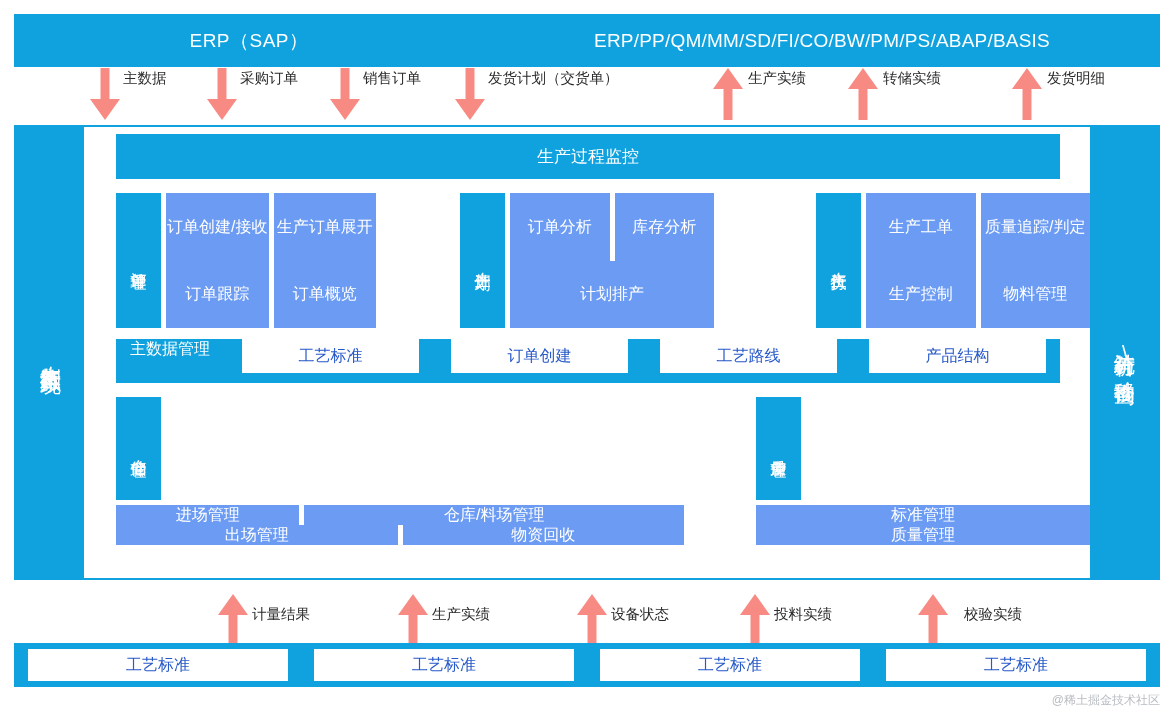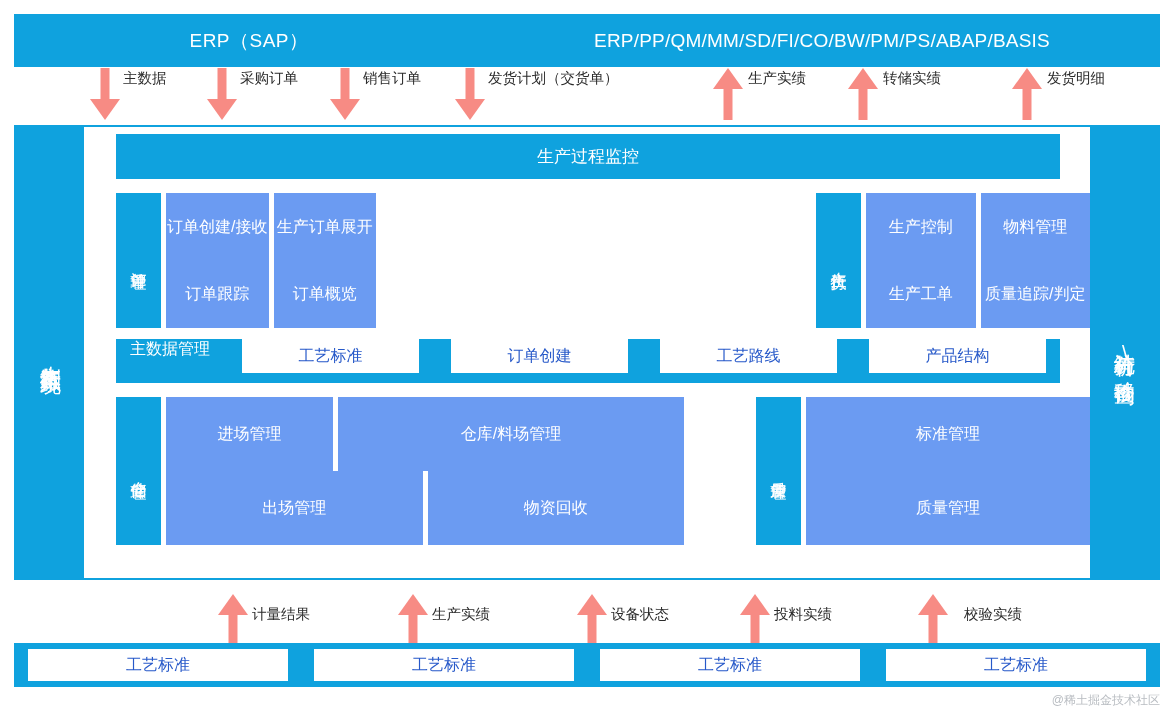--- a/index.html
+++ b/index.html
@@ -103,21 +103,21 @@
     padding: 0 14px; gap: 32px;
   }
   .row2 .md-title { color: #fff; font-size: 16px; white-space: nowrap; }
   .row2 .md-box {
     flex: 1; height: 34px; background: #fff; color: #2759c9;
     display: flex; align-items: center; justify-content: center; font-size: 16px;
   }
 
   
   .row3 { position: absolute; left: 14px; top: 270px; right: 12px; height: 148px; }
-  .row3 .grp { height: 100%; }
+  .row3 .grp { height: 100%; flex-direction: column; }
   .row3 .grp .head-col { width: 45px; }
   .row3 .cells .r > div { font-size: 16px; }
 
   
   .bottom-band {
     position: absolute; left: 14px; top: 643px;
     width: 1146px; height: 44px; background: #0fa2de;
     display: flex; align-items: center; gap: 26px; padding: 0 14px;
   }
   .bottom-band .ps-box {
@@ -194,30 +194,42 @@
               <div class="r">
                 <div class="tile mid">订单创建/接收</div>
                 <div class="tile mid">生产订单展开</div>
               </div>
               <div class="r">
                 <div class="tile mid">订单跟踪</div>
                 <div class="tile mid">订单概览</div>
               </div>
             </div>
           </div>
+          <div class="grp" style="left: 344px; width: 254px;">
+            <div class="head-col tile sky vlabel">生产计划</div>
+            <div class="cells">
+              <div class="r">
+                <div class="tile mid">订单分析</div>
+                <div class="tile mid">库存分析</div>
+              </div>
+              <div class="r">
+                <div class="tile mid">计划排产</div>
+              </div>
+            </div>
+          </div>
           <div class="grp" style="left: 700px; width: 274px;">
             <div class="head-col tile sky vlabel">生产执行</div>
             <div class="cells">
               <div class="r">
+                <div class="tile mid">生产工单</div>
+                <div class="tile mid">质量追踪/判定</div>
+              </div>
+              <div class="r">
                 <div class="tile mid">生产控制</div>
                 <div class="tile mid">物料管理</div>
-              </div>
-              <div class="r">
-                <div class="tile mid">生产工单</div>
-                <div class="tile mid">质量追踪/判定</div>
               </div>
             </div>
           </div>
         </div>
 
       <div class="row2">
         <div class="md-title">主数据管理</div>
         <div id="md-items" style="flex:1;display:flex;gap:32px;">
             <div class="md-box">工艺标准</div>
             <div class="md-box">订单创建</div>

